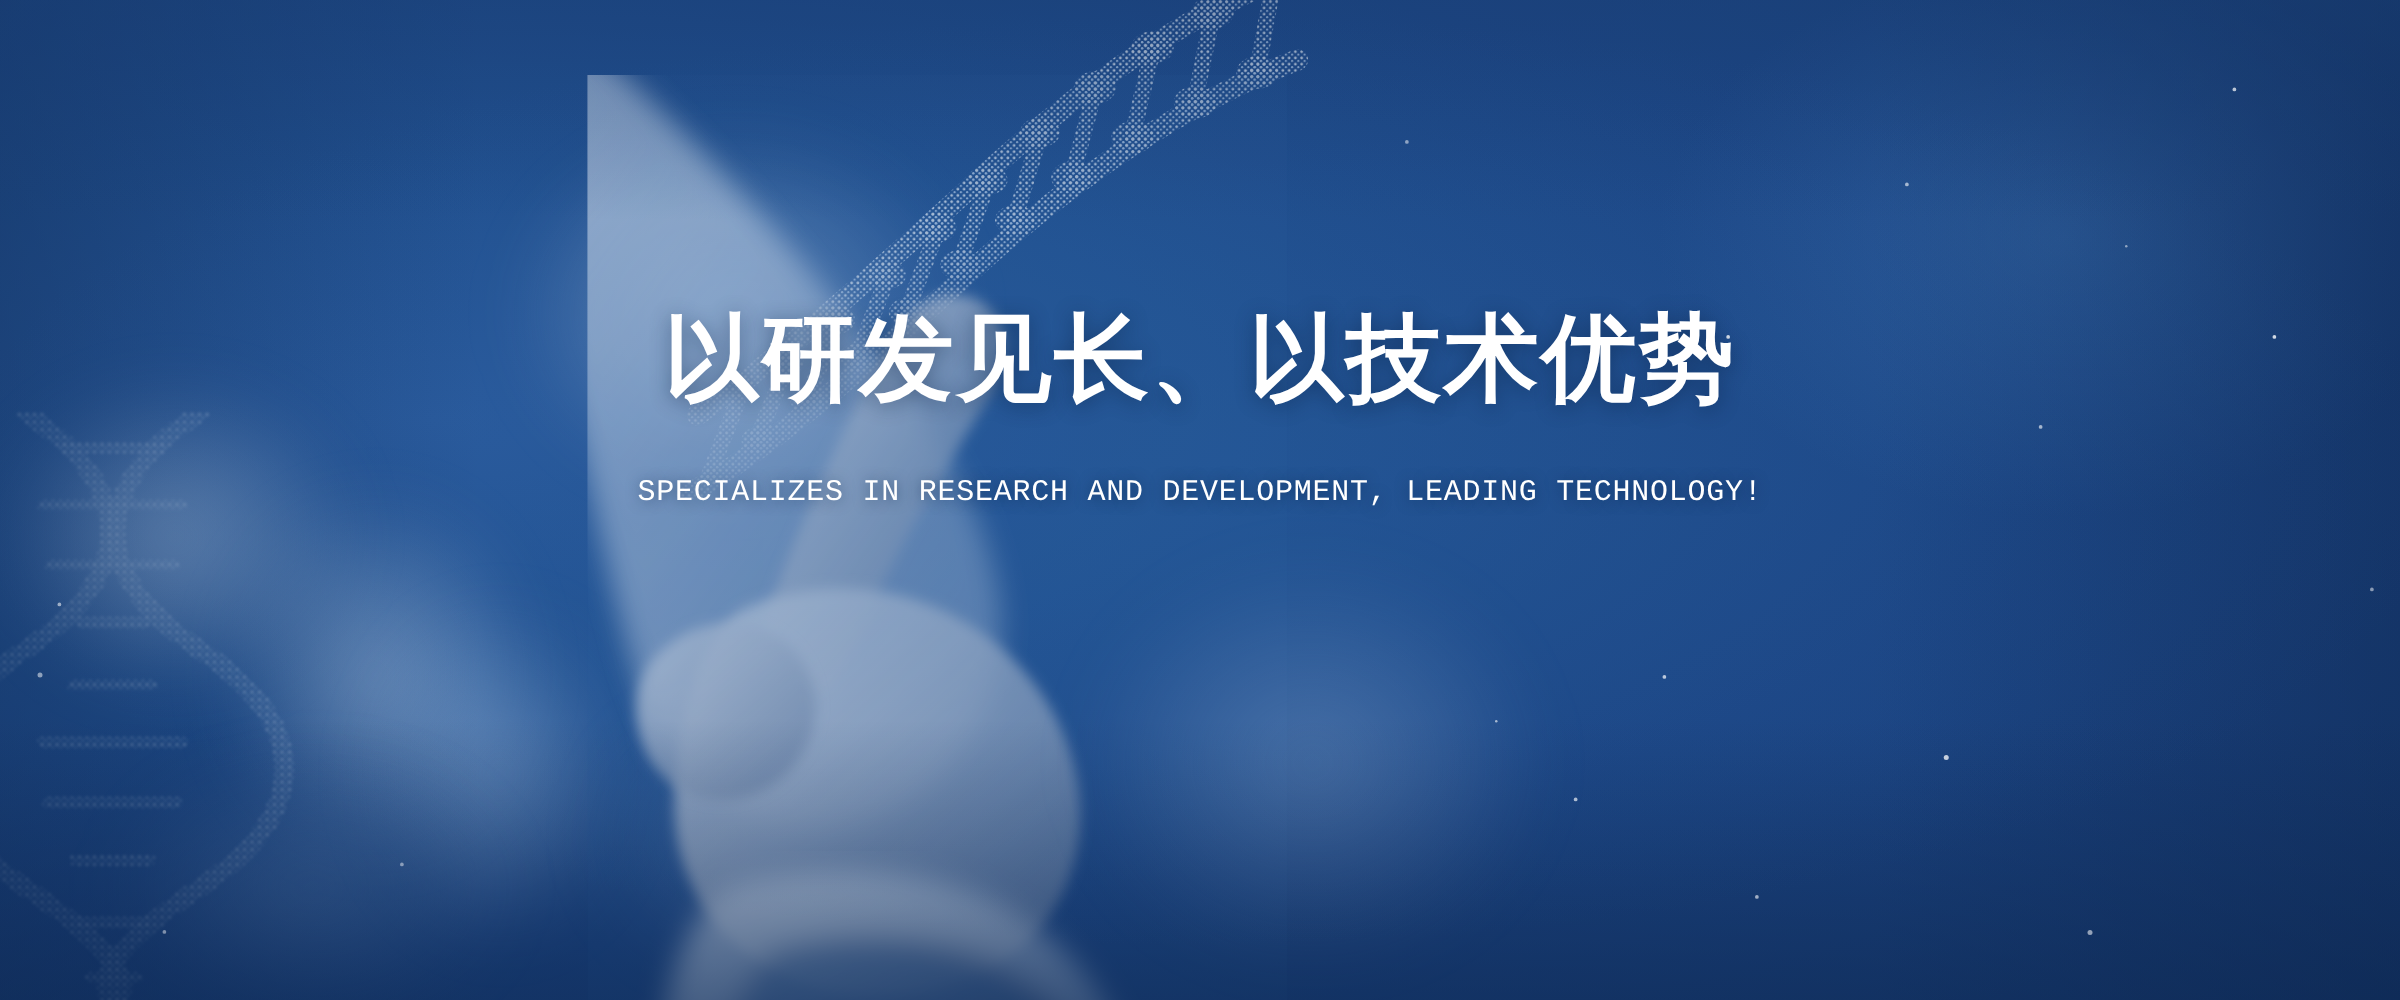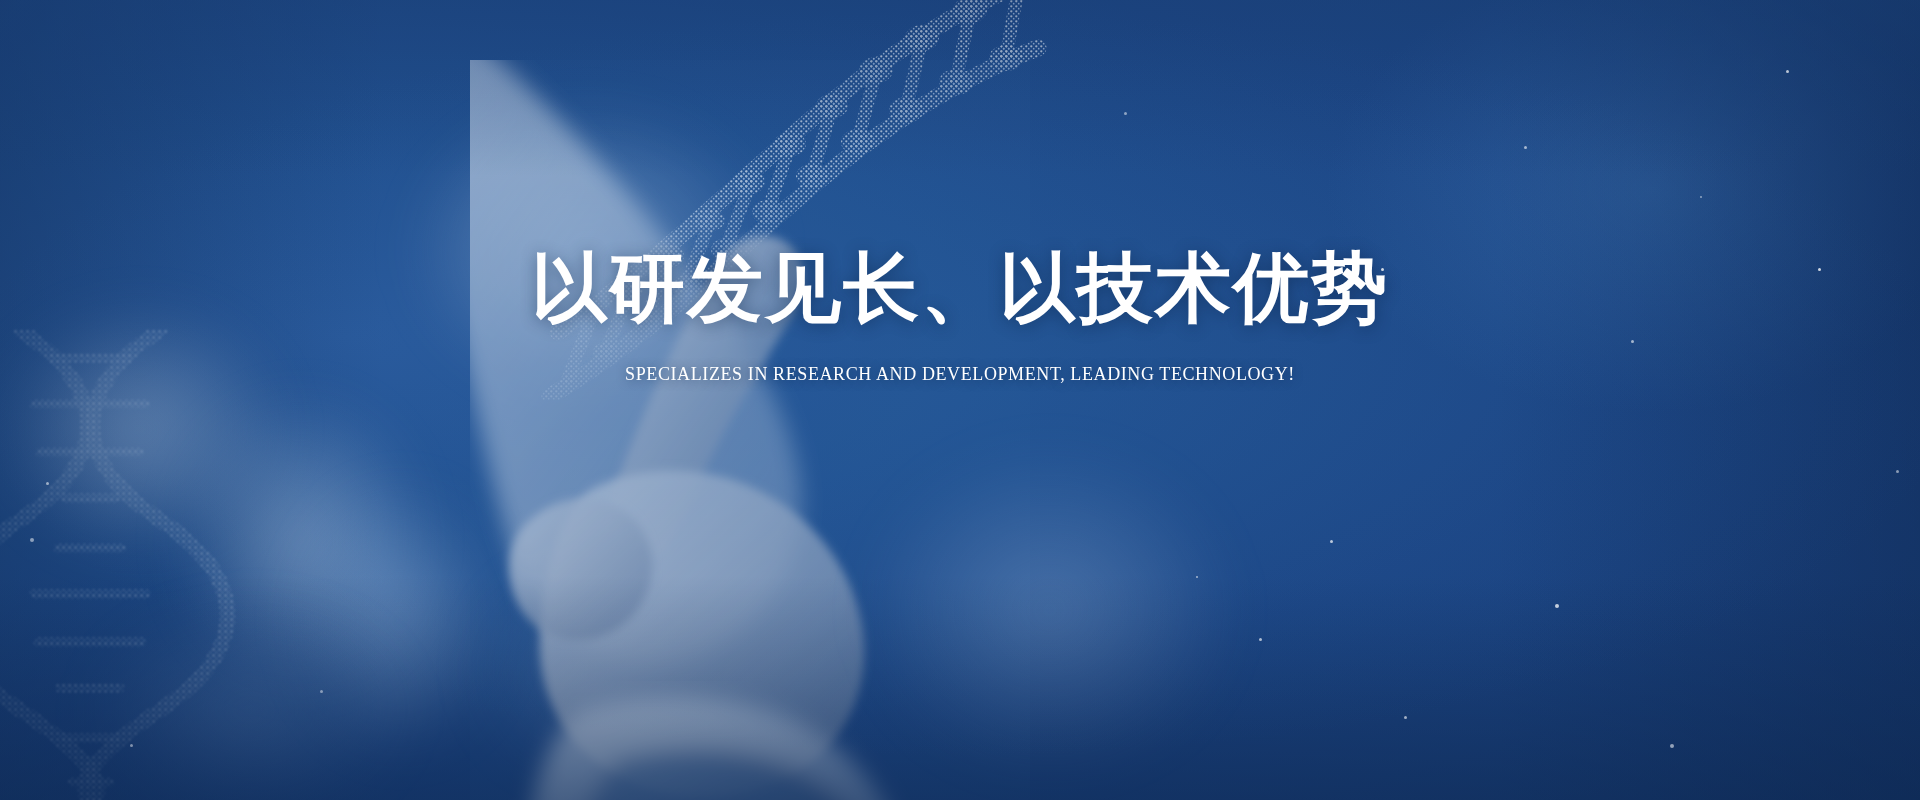--- a/index.html
+++ b/index.html
@@ -110,24 +110,24 @@
     margin: 0;
     font-family: "Liberation Sans", "DejaVu Sans", sans-serif;
     font-weight: 700;
     font-size: 76px;
     line-height: 1.06;
     color: #ffffff;
     letter-spacing: 2px;
     text-shadow: 0 2px 16px rgba(8,30,64,0.45);
   }
   .subline {
-    margin: 35px 0 0 0;
-    font-family: Liberation Serif, serif;
+    margin: 52px 0 0 0;
+    font-family: Liberation Mono, monospace;
     font-weight: 400;
-    font-size: 18px;
+    font-size: 24px;
     line-height: 1.2;
     color: #ffffff;
     letter-spacing: 0.6px;
     text-shadow: 0 1px 10px rgba(10,32,66,0.5);
   }
 </style>
 </head>
 <body>
 
 <div class="banner">

